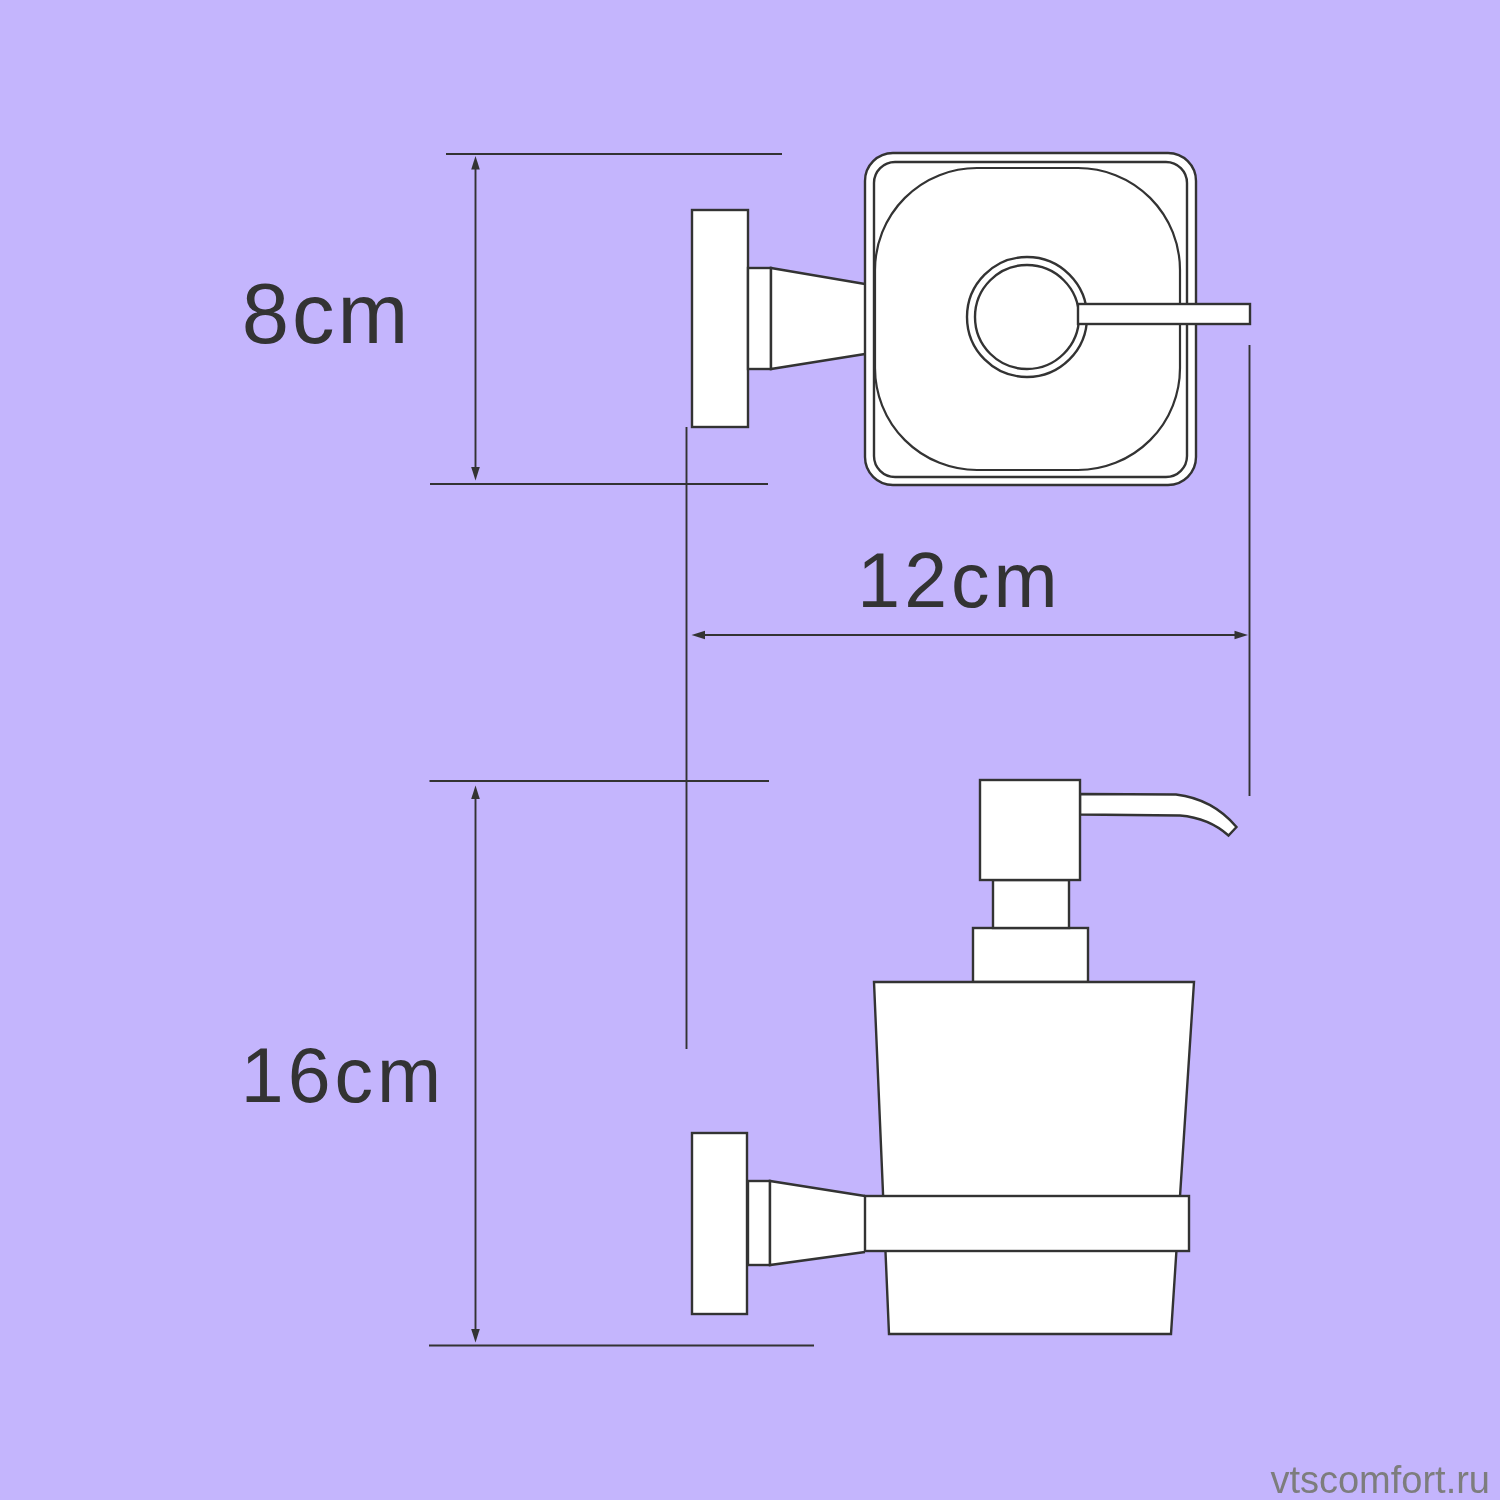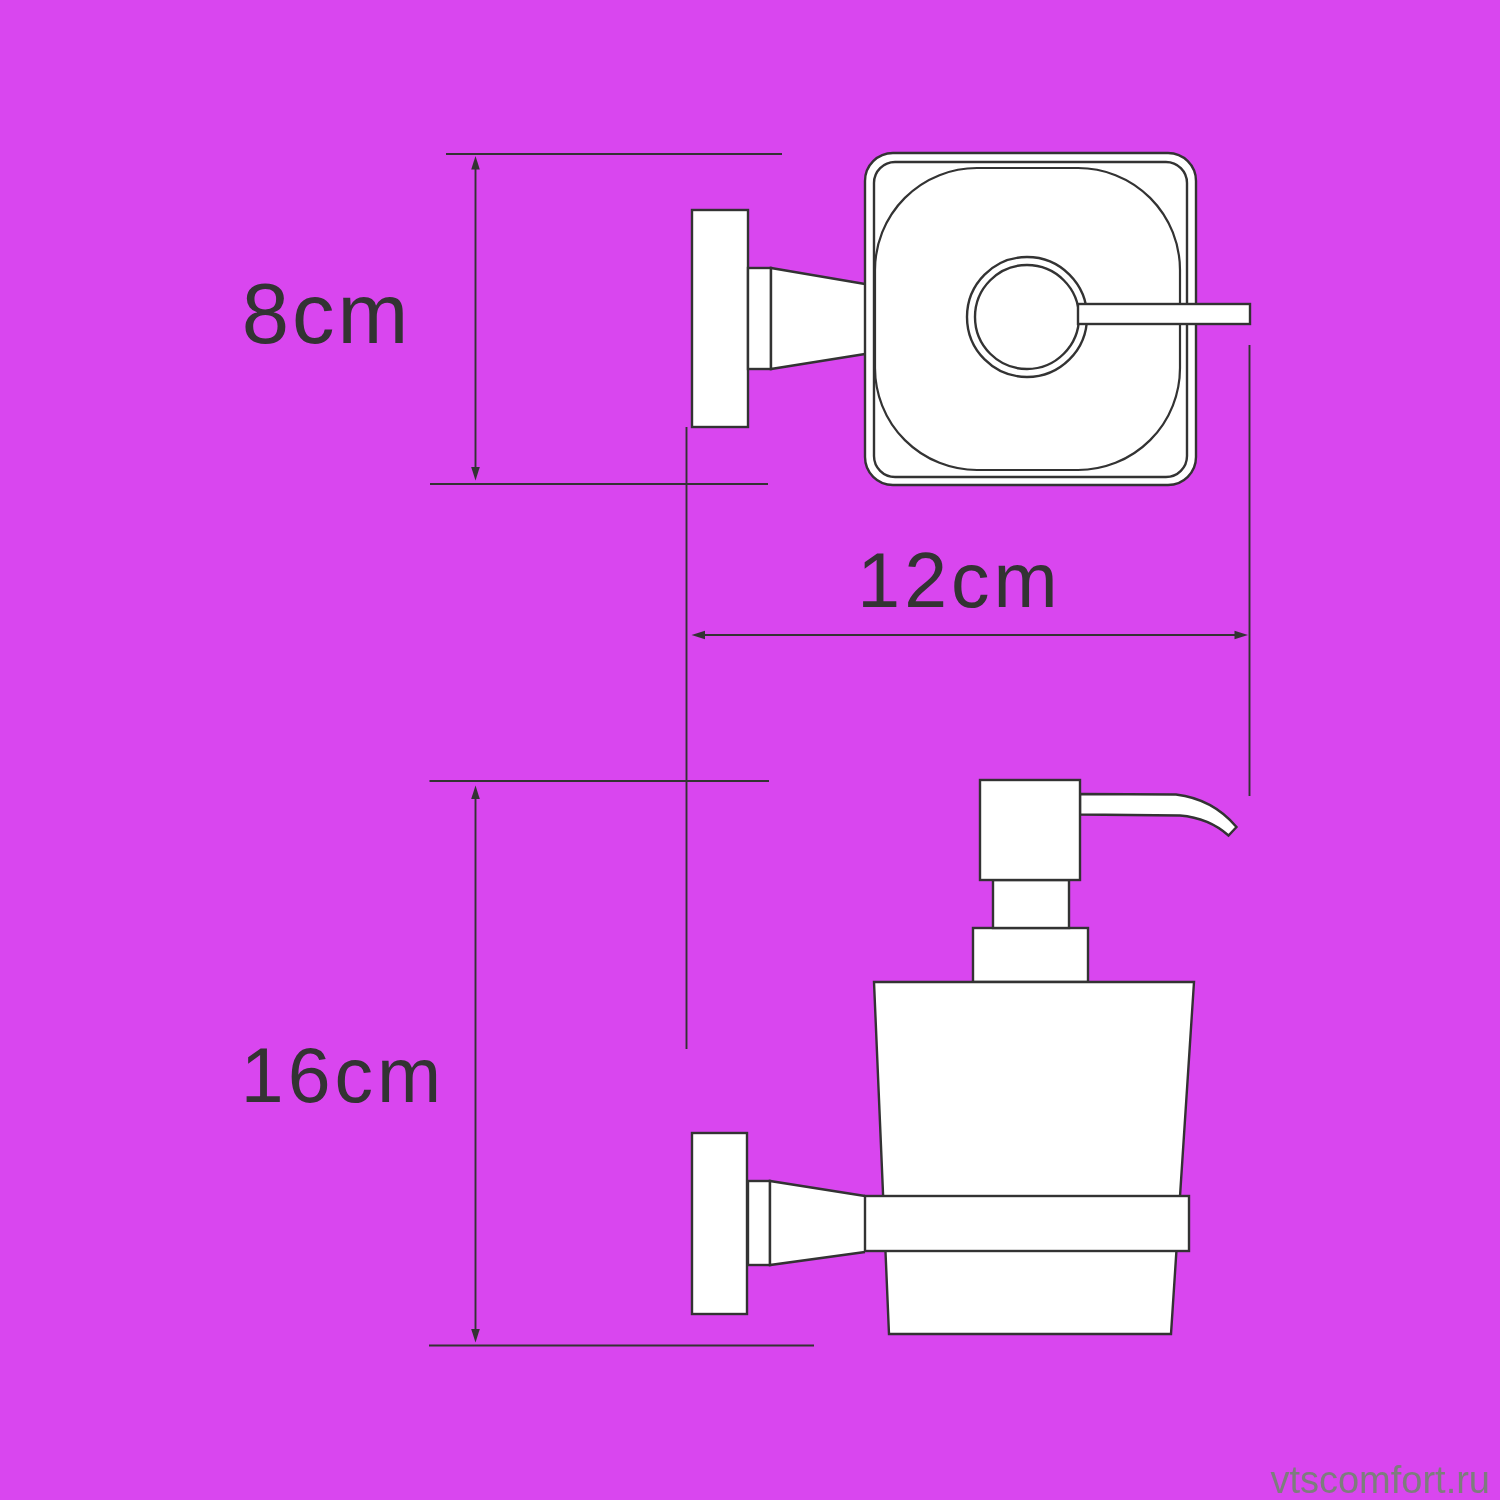--- a/index.html
+++ b/index.html
@@ -1,16 +1,16 @@
 <!DOCTYPE html>
 <html><head>
 <meta charset="utf-8">
 <style>
   html,body{margin:0;padding:0;background:#ffffff;}
-  .page{width:1500px;height:1500px;position:relative;background:#d946ef;overflow:hidden;}
+  .page{width:1500px;height:1500px;position:relative;background:#c4b5fd;overflow:hidden;}
   svg{display:block;}
   text{font-family:"Liberation Sans",sans-serif;}
 </style>
 </head>
 <body>
 <div class="page">
 <svg width="1500" height="1500" viewBox="0 0 1500 1500">
   <g stroke="#333333" stroke-width="2.4" fill="#ffffff" stroke-linejoin="miter">
 
     <rect x="692" y="210" width="56" height="217"></rect>

